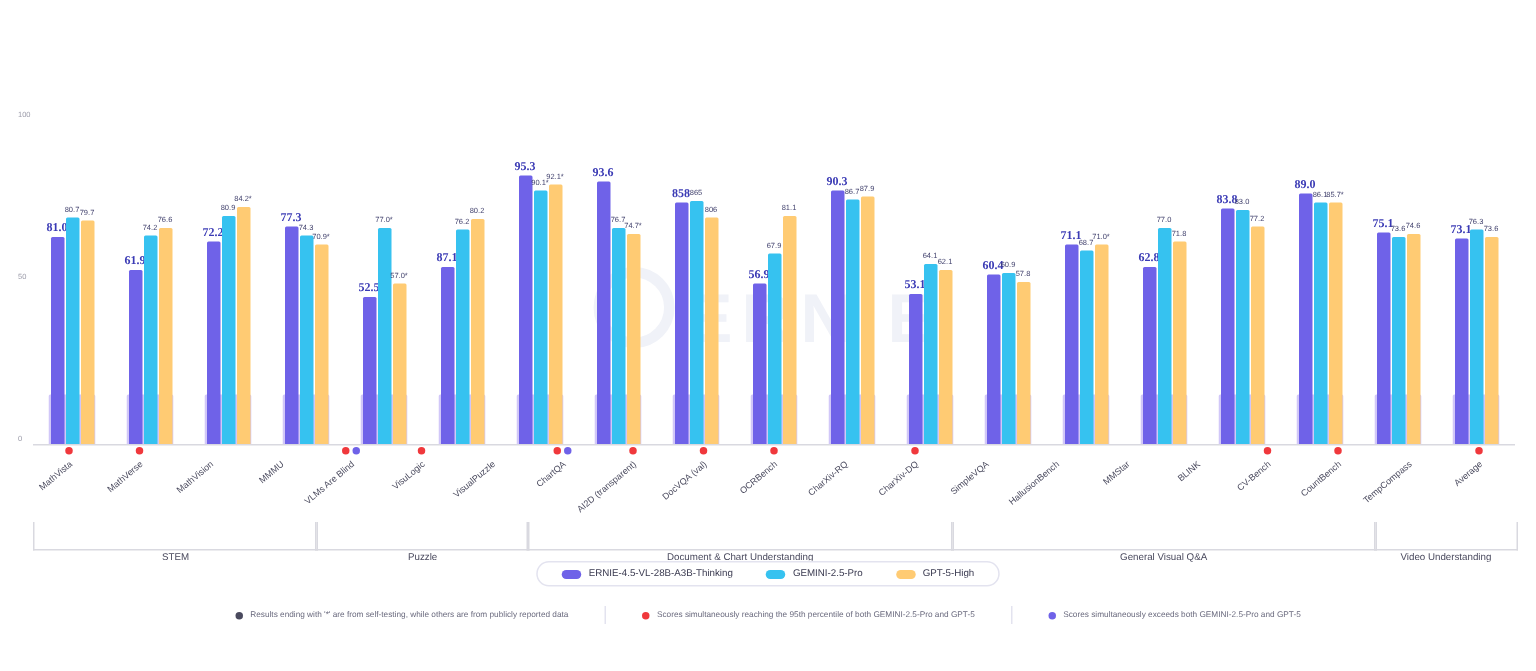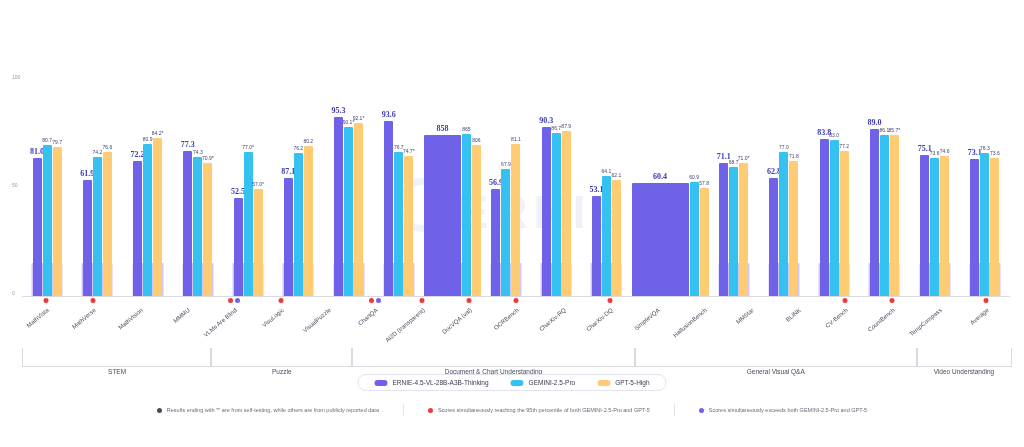--- a/index.html
+++ b/index.html
@@ -367,21 +367,21 @@
               <span class="val">76.7</span>
             </div>
             <div class="bar b2" style="height: 140.048px;">
               <span class="val">74.7*</span>
             </div>
           </div>
         </div>
         <div class="bargroup">
           <div class="bars">
             <div class="lilac"></div>
-            <div class="bar b0" style="height: 160.858px; padding-left: 28px;">
+            <div class="bar b0" style="height: 160.858px;">
               <span class="val">858</span>
             </div>
             <div class="bar b1" style="height: 162.17px;">
               <span class="val">865</span>
             </div>
             <div class="bar b2" style="height: 151.109px;">
               <span class="val">806</span>
             </div>
           </div>
         </div>
@@ -423,21 +423,21 @@
               <span class="val">64.1</span>
             </div>
             <div class="bar b2" style="height: 116.425px;">
               <span class="val">62.1</span>
             </div>
           </div>
         </div>
         <div class="bargroup">
           <div class="bars">
             <div class="lilac"></div>
-            <div class="bar b0" style="height: 113.238px; padding-left: 48px;">
+            <div class="bar b0" style="height: 113.238px;">
               <span class="val">60.4</span>
             </div>
             <div class="bar b1" style="height: 114.175px;">
               <span class="val">60.9</span>
             </div>
             <div class="bar b2" style="height: 108.363px;">
               <span class="val">57.8</span>
             </div>
           </div>
         </div>

